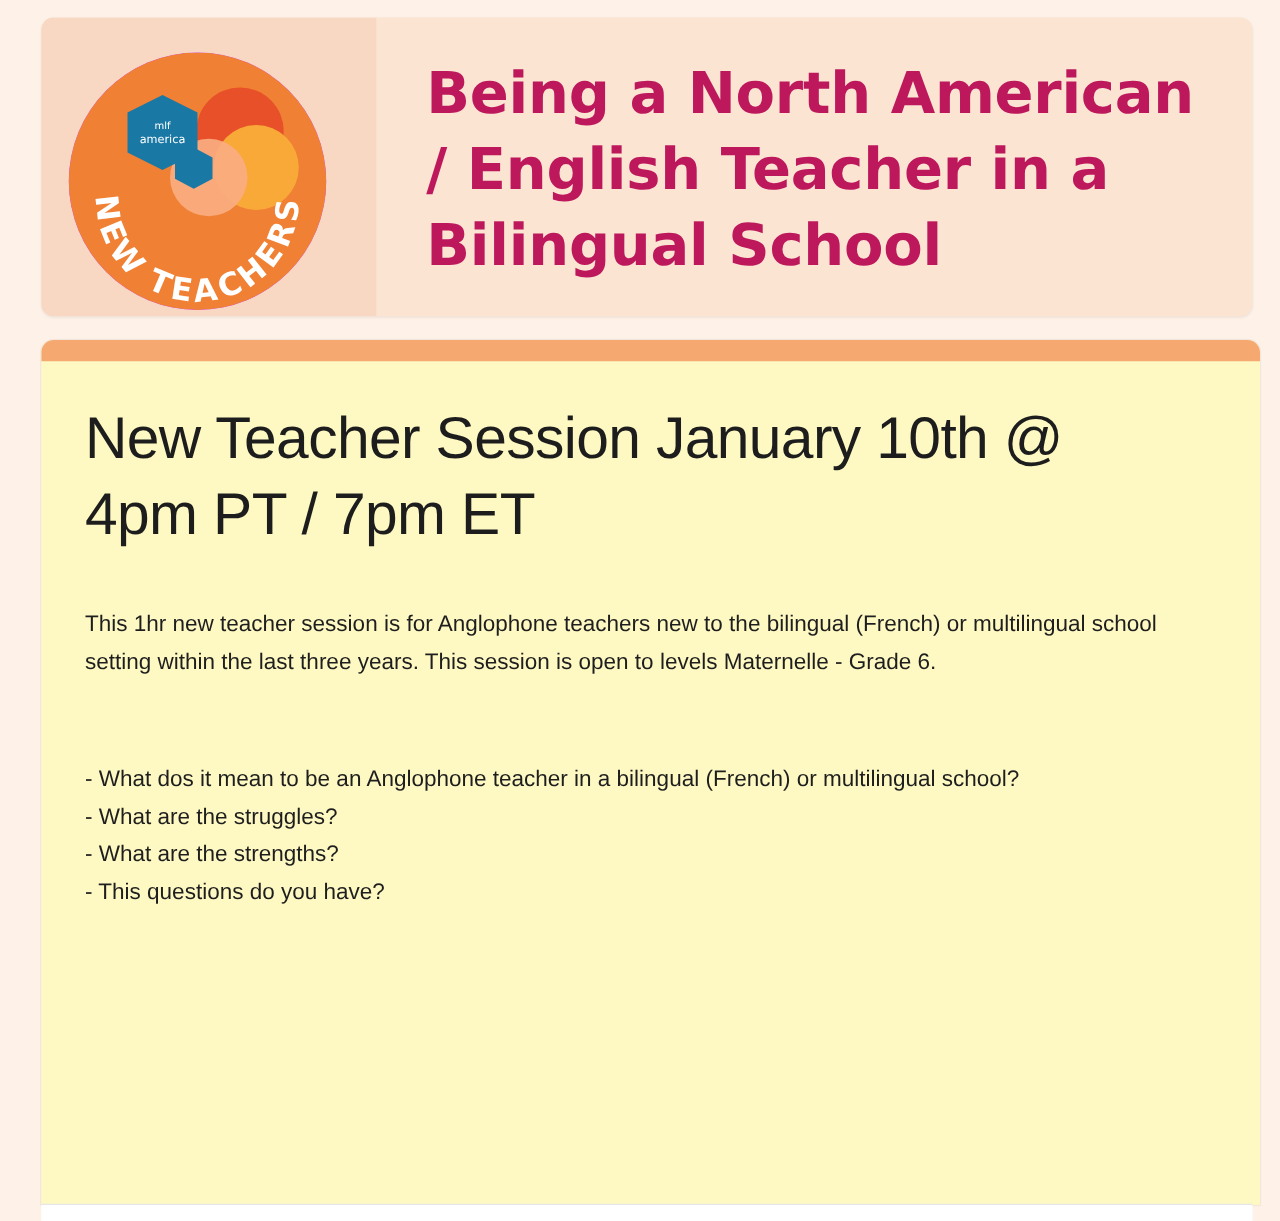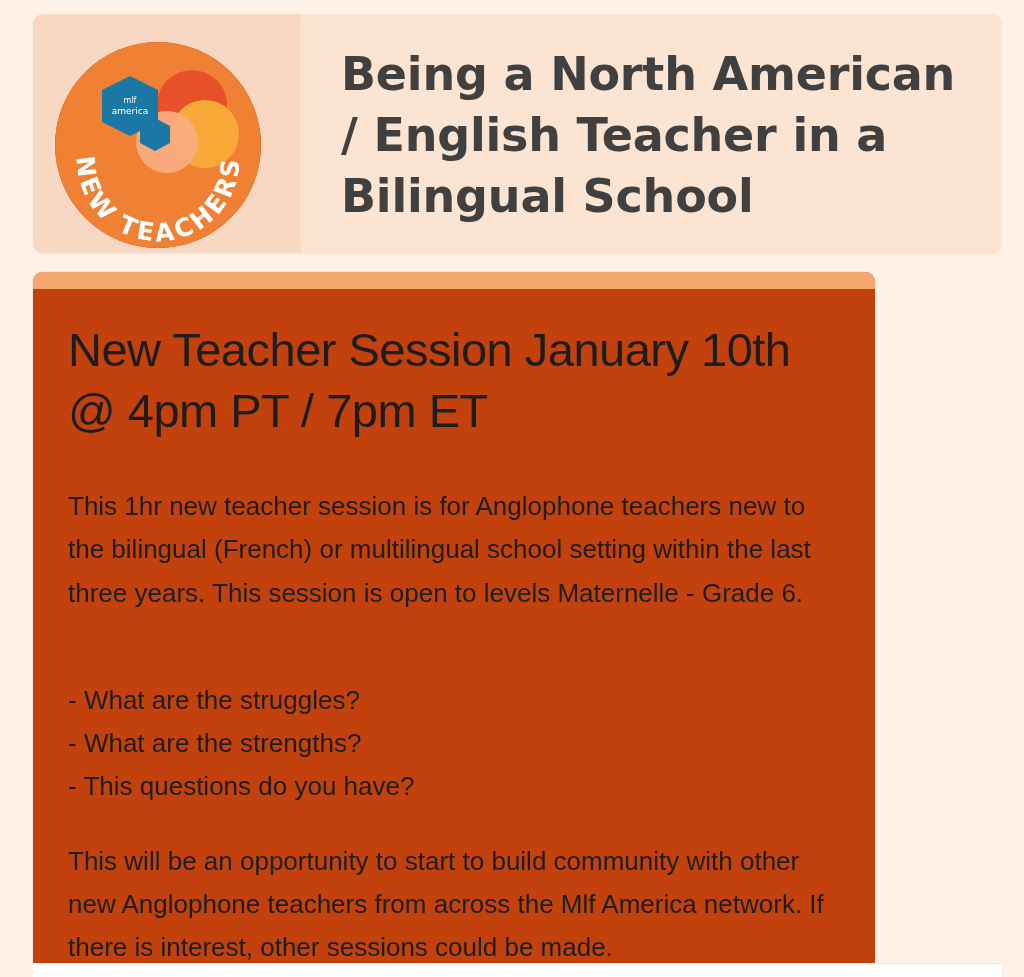--- a/index.html
+++ b/index.html
@@ -45,50 +45,50 @@
   }
 
   
   .logo-badge {
     position: absolute;
     left: 22px;
     top: 28px;
     width: 206px;
     height: 206px;
     border-radius: 50%;
-    background: #c2410c;
+    background: #d946ef;
     overflow: hidden;
   }
 
   .logo-badge svg { display: block; width: 206px; height: 206px; }
 
   .header-title-panel {
     flex: 1 1 auto;
     padding: 30px 26px 0 40px;
     display: flex;
     align-items: flex-start;
   }
 
   .header-title {
-    color: #404040;
+    color: #be185d;
     font-size: 46px;
     line-height: 1.33;
     font-weight: bold;
     letter-spacing: -0.2px;
     font-family: "DejaVu Sans", sans-serif;
   }
 
   
   .content-card {
     position: absolute;
     left: 33px;
     top: 272px;
-    width: 842px;
+    width: 975px;
     height: 692px;
-    background: #c2410c;
+    background: #fef9c3;
     border-radius: 10px 10px 0 0;
     overflow: hidden;
     box-shadow: 0 0 0 1px rgba(0,0,0,0.045);
   }
 
   .card-accent-bar {
     height: 17px;
     width: 100%;
     background: #F5A970;
   }
@@ -101,21 +101,21 @@
     font-size: 47px;
     line-height: 1.3;
     color: #1D1D1D;
     font-weight: normal;
     letter-spacing: -0.5px;
     margin-bottom: 26px;
     max-width: 850px;
   }
 
   .body-text {
-    font-size: 26px;
+    font-size: 18px;
     line-height: 1.66;
     color: #1E1E1E;
     max-width: 900px;
     margin-top: 44px;
   }
 
   .para { margin: 0; }
   .para-gap { height: 32px; }
 
   .q-list { margin: 0; }
@@ -189,28 +189,28 @@
       <div class="body-text">
 
         <p class="para">This 1hr new teacher session is for Anglophone teachers new to the bilingual (French) or multilingual school setting within the last three years. This session is open to levels Maternelle - Grade 6.</p>
 
         <div class="para-gap"></div>
 
 
         <div class="para-gap"></div>
 
         <div class="q-list">
+          <p class="q-item">- What dos it mean to be an Anglophone teacher in a bilingual (French) or multilingual school?</p>
           <p class="q-item">- What are the struggles?</p>
           <p class="q-item">- What are the strengths?</p>
           <p class="q-item">- This questions do you have?</p>
         </div>
 
         <div class="para-gap"></div>
 
-        <p class="para">This will be an opportunity to start to build community with other new Anglophone teachers from across the Mlf America network. If there is interest, other sessions could be made.</p>
 
       </div>
     </div>
   </div>
 
   <div class="card-bottom-rule"></div>
   <div class="card-footer-strip"></div>
 
 </div>
 

